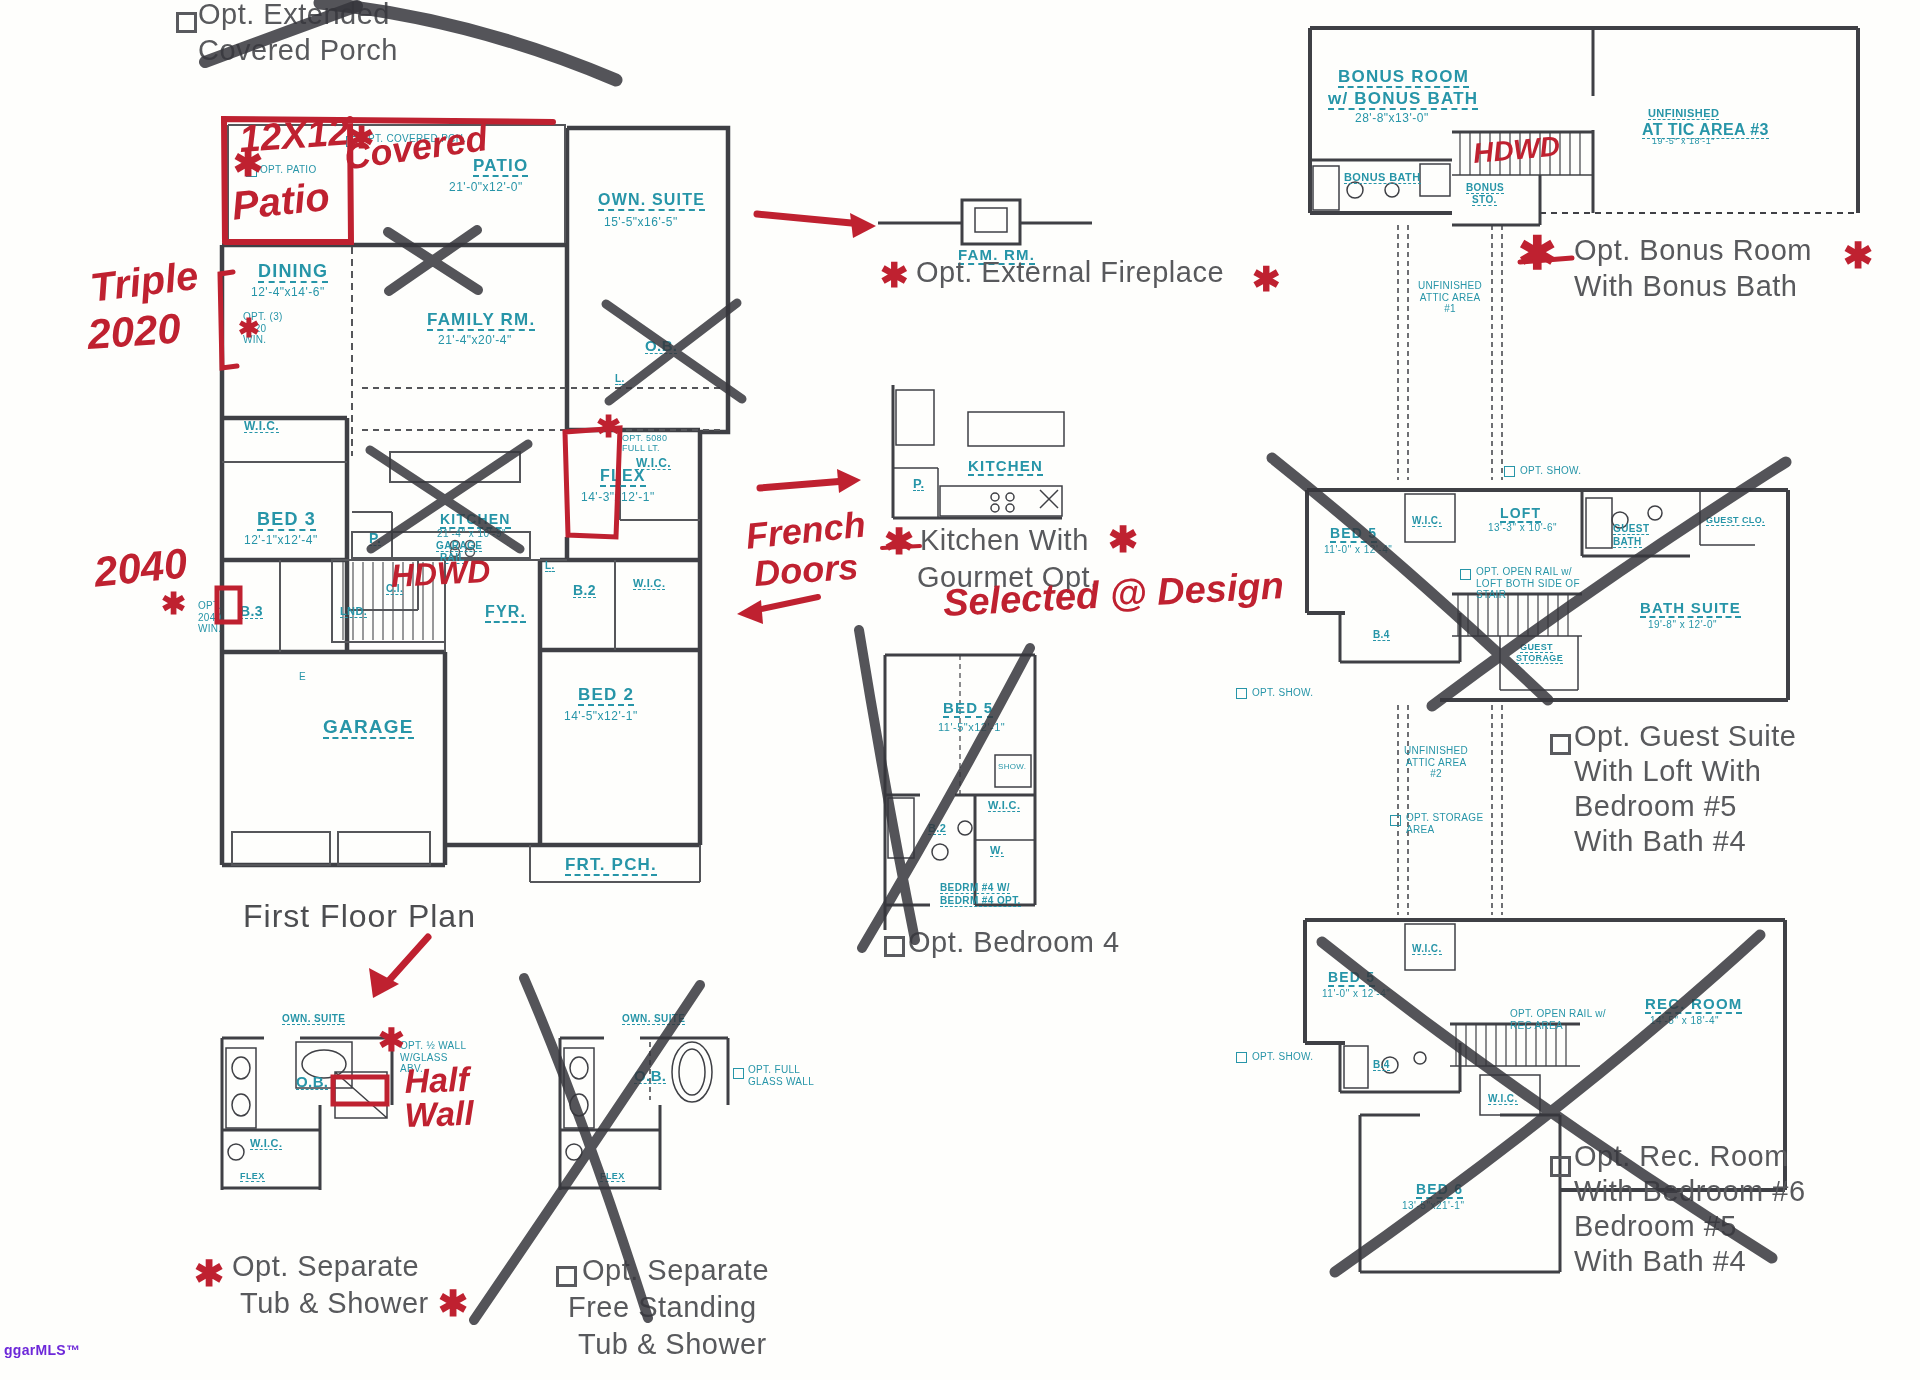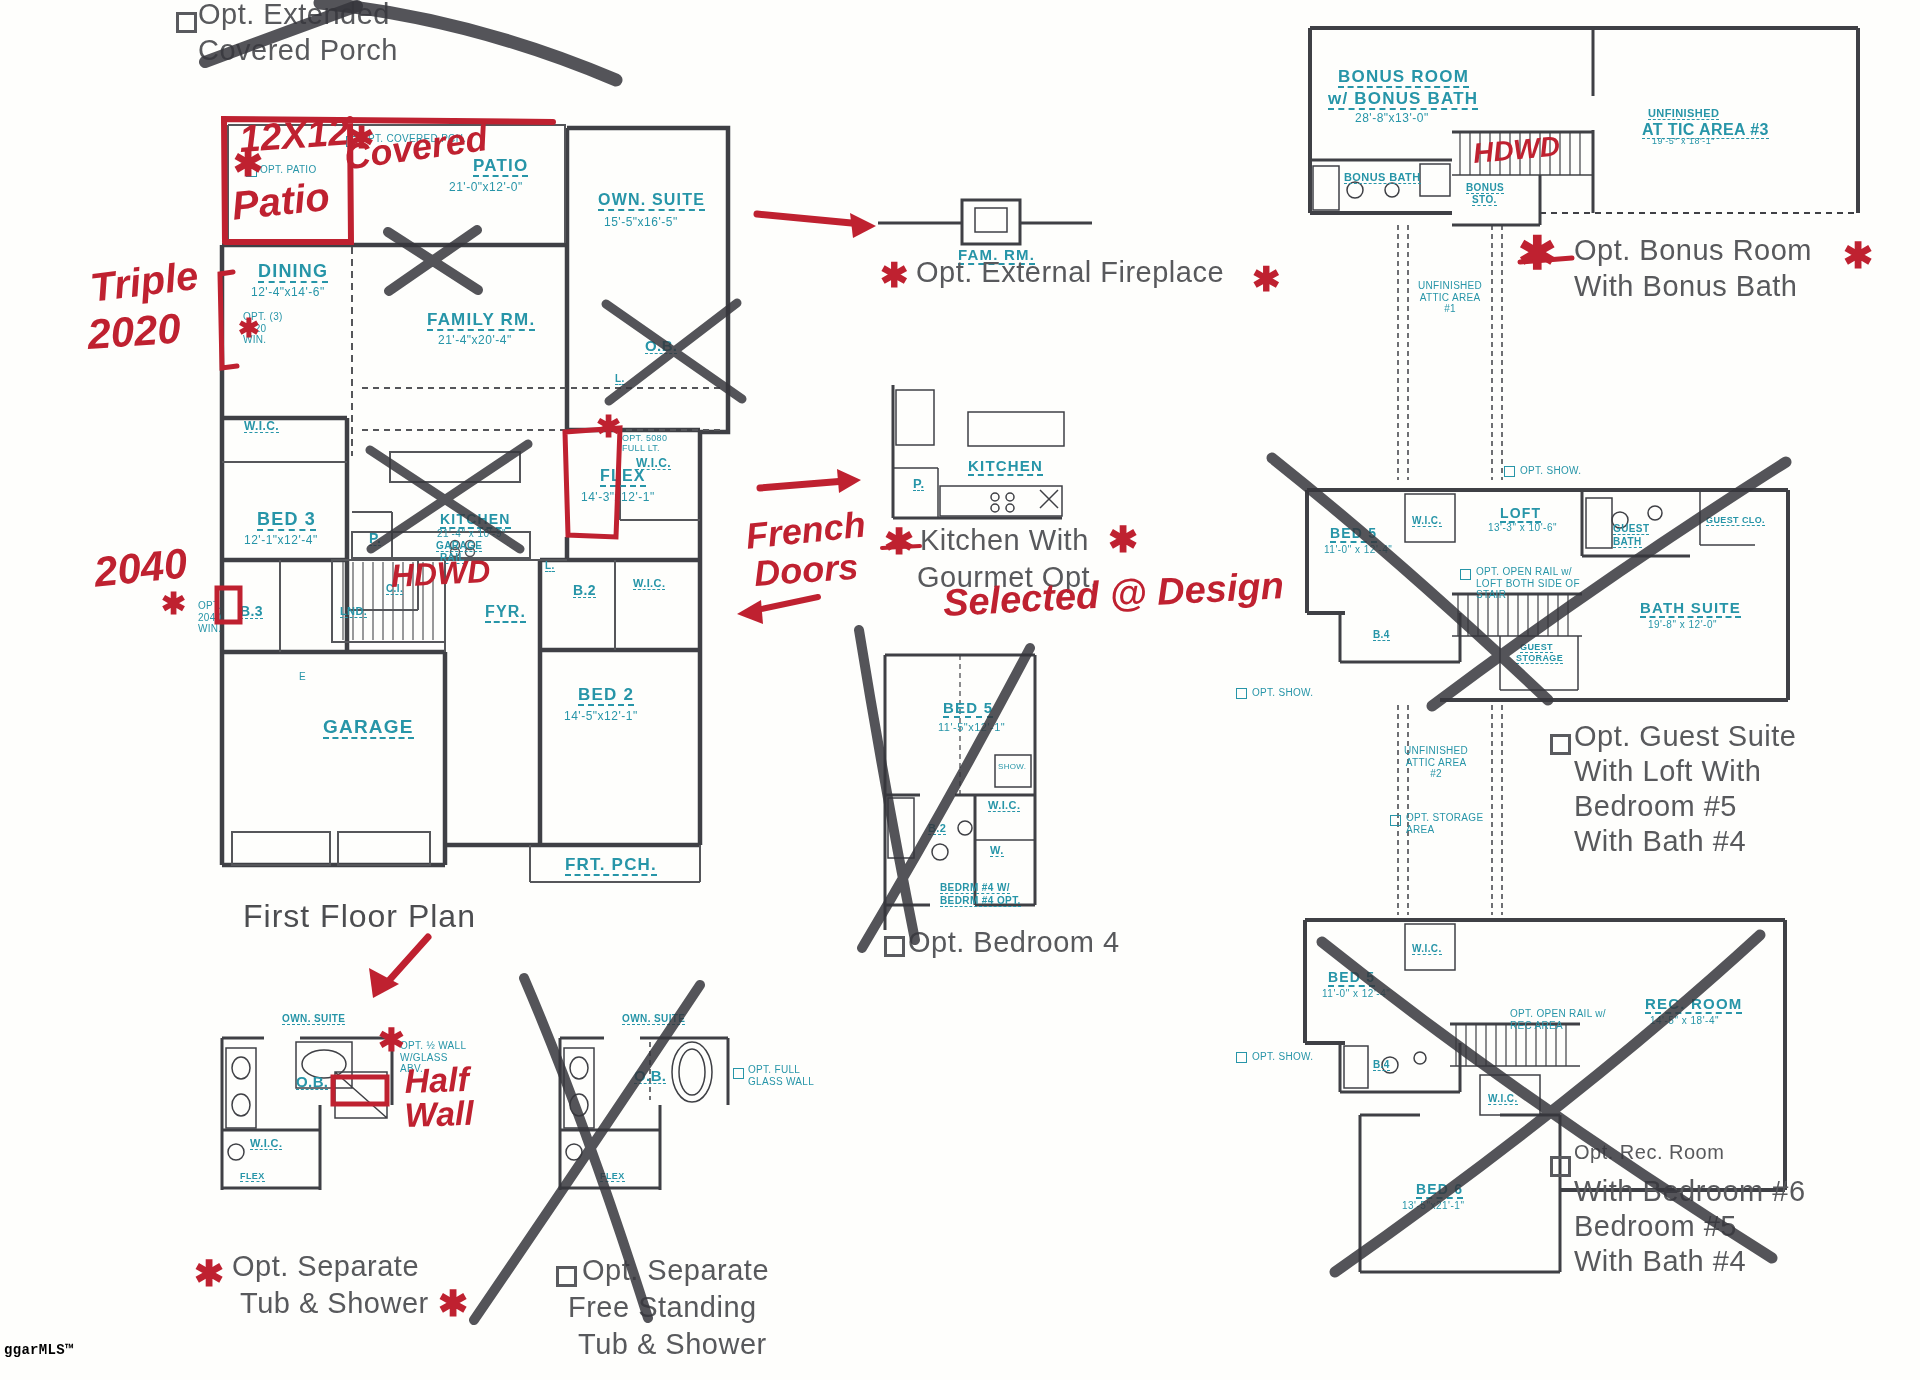--- a/index.html
+++ b/index.html
@@ -14,21 +14,21 @@
      border-bottom:1.5px dashed #2795a8;line-height:1;z-index:3;}
   .n{position:absolute;color:#2795a8;font-weight:400;letter-spacing:.3px;white-space:nowrap;line-height:1.15;z-index:3;}
   
   .g{position:absolute;color:#58595c;letter-spacing:.5px;white-space:nowrap;line-height:1;z-index:4;}
   .title{position:absolute;color:#4c4d50;letter-spacing:1px;white-space:nowrap;z-index:4;}
   
   .r{position:absolute;color:#bf2130;font-weight:700;font-style:italic;white-space:nowrap;line-height:1;z-index:6;transform-origin:left top;}
   .ast{position:absolute;color:#bf2130;font-weight:700;line-height:1;z-index:6;}
   .cb{position:absolute;width:15px;height:15px;border:3px solid #595a5e;background:transparent;z-index:4;}
   .cbt{position:absolute;width:9px;height:9px;border:1.5px solid #2795a8;background:transparent;z-index:3;}
-  .logo{position:absolute;color:#000000;font-weight:700;z-index:4;letter-spacing:.3px;font-family:Liberation Mono, monospace;}
+  .logo{position:absolute;color:#6d28d9;font-weight:700;z-index:4;letter-spacing:.3px;}
 </style>
 </head>
 <body>
 
 <div class="canvas">
 
   <svg class="layer" width="1920" height="1380" style="z-index:1">
     <g stroke="#3f4045" fill="none" stroke-width="4.5">
       <path d="M222,245 H567 M222,245 V865 M567,128 H728 V300 M567,128 V300 M728,300 V432 H700 V845
                M222,652 H445 M445,652 V865 M222,865 H445 M445,845 H700
@@ -298,21 +298,21 @@
   <span class="s" style="left:1373px;top:1060px;font-size:10px">B.4</span>
   <span class="cbt" style="left:1236px;top:1052px"></span>
   <span class="n" style="left:1252px;top:1051px;font-size:10px">OPT. SHOW.</span>
   <span class="n" style="left:1510px;top:1008px;font-size:10px"><span>OPT. OPEN RAIL w/</span><br><span>REC AREA</span></span>
   <span class="t" style="left:1645px;top:996px;font-size:15px">REC. ROOM</span>
   <span class="d" style="left:1650px;top:1016px;font-size:10px">14'-5" x 18'-4"</span>
   <span class="s" style="left:1488px;top:1094px;font-size:10px">W.I.C.</span>
   <span class="t" style="left:1416px;top:1182px;font-size:14px">BED 6</span>
   <span class="d" style="left:1402px;top:1201px;font-size:10px">13'-5"x21'-1"</span>
   <span class="cb" style="left:1550px;top:1156px"></span>
-  <span class="g" style="left:1574px;top:1142px;font-size:20px">Opt. Rec. Room</span>
+  <span class="g" style="left:1574px;top:1142px;font-size:29px">Opt. Rec. Room</span>
   <span class="g" style="left:1574px;top:1177px;font-size:29px">With Bedroom #6</span>
   <span class="g" style="left:1574px;top:1212px;font-size:29px">Bedroom #5</span>
   <span class="g" style="left:1574px;top:1247px;font-size:29px">With Bath #4</span>
 
   <span class="title" style="left:243px;top:898px;font-size:32px">First Floor Plan</span>
 
   <span class="s" style="left:282px;top:1014px;font-size:10px">OWN. SUITE</span>
   <span class="s" style="left:296px;top:1074px;font-size:15px">O.B.</span>
   <span class="n" style="left:400px;top:1040px;font-size:10px"><span>OPT. ½ WALL</span><br><span>W/GLASS</span><br><span>ABV.</span></span>
   <span class="s" style="left:250px;top:1138px;font-size:11px">W.I.C.</span>

